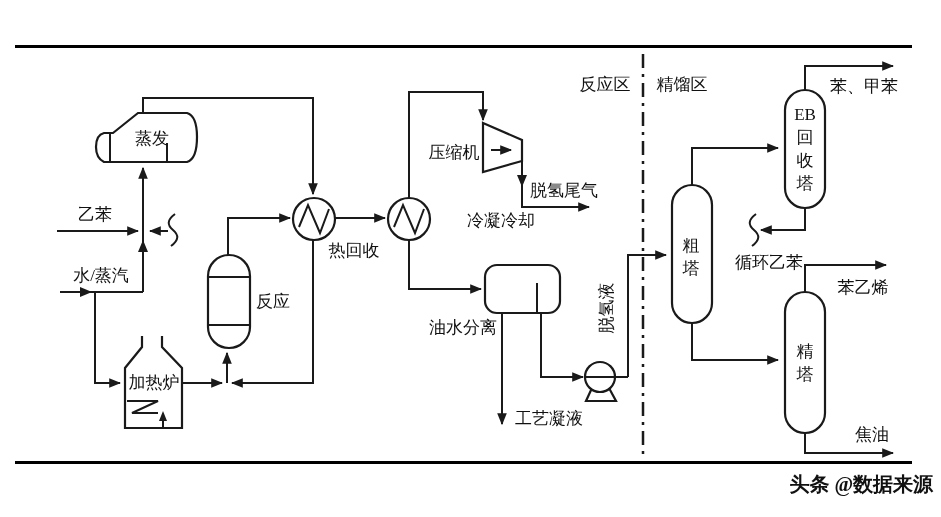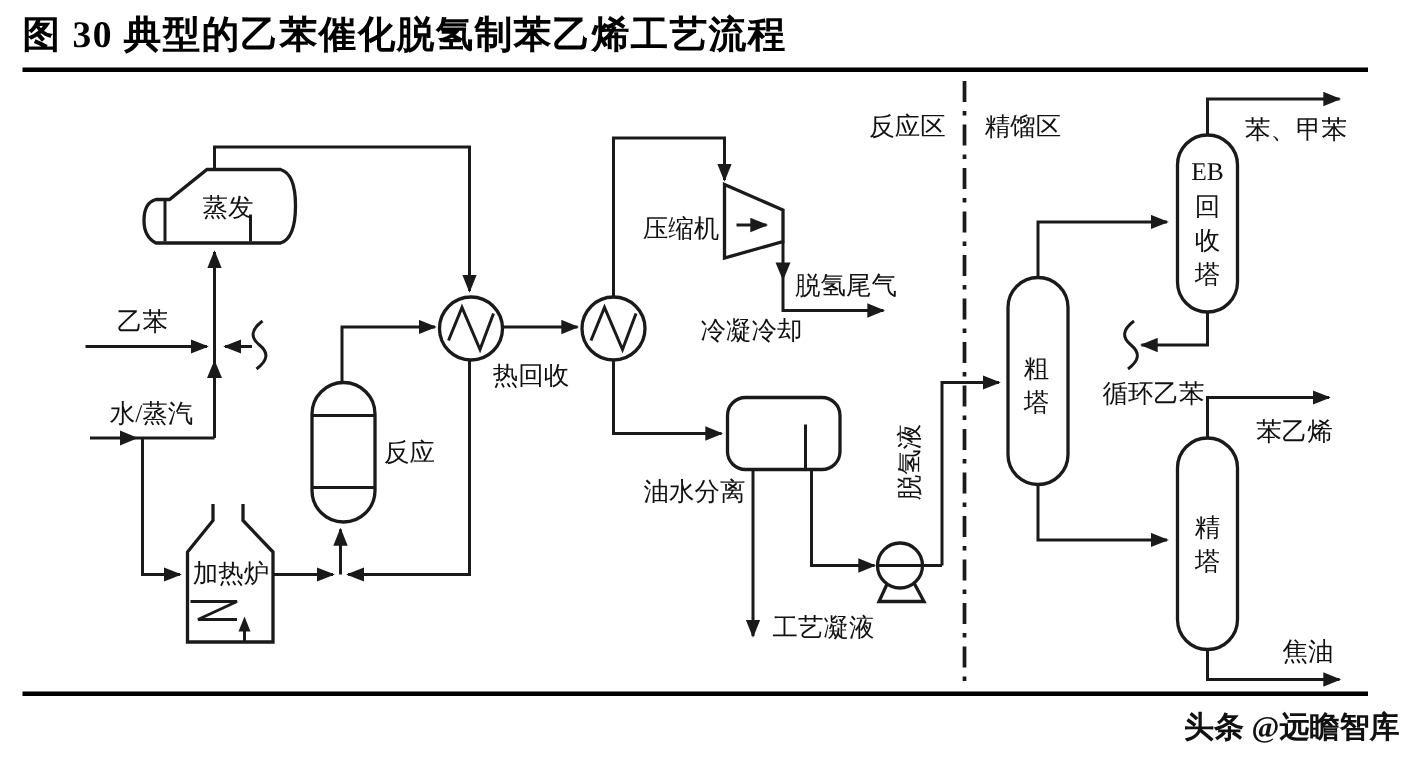--- a/index.html
+++ b/index.html
@@ -18,21 +18,20 @@
   .vessel{stroke:#1a1a1a;stroke-width:2.2;fill:#ffffff;}
   .inner{stroke:#1a1a1a;stroke-width:2;fill:none;}
   .flowarrow{fill:#1a1a1a;stroke:none;}
   .divider{stroke:#1a1a1a;stroke-width:2.5;fill:none;stroke-dasharray:14 6 3 6;}
 </style>
 </head>
 <body>
 
 <div id="stage">
 
-  <div class="title">图 30 典型的乙苯催化脱氢制苯乙烯工艺流程</div>
   <div class="rule top"></div>
 
   <svg width="941" height="517" viewBox="0 0 941 517">
     <defs>
       <marker id="arr" viewBox="0 0 10 8" markerWidth="12" markerHeight="10" refX="9" refY="4" orient="auto" markerUnits="userSpaceOnUse">
         <path d="M0,0 L10,4 L0,8 Z" fill="#1a1a1a"></path>
       </marker>
     </defs>
 
     <path class="divider" d="M643,54 V455"></path>
@@ -136,14 +135,14 @@
     <text x="805" y="357" text-anchor="middle"><tspan x="805" dy="0">精</tspan><tspan x="805" dy="1.35em">塔</tspan></text>
 
     <path class="pipe" d="M805,292 V265 H886" marker-end="url(#arr)"></path>
     <text x="863" y="293" text-anchor="middle">苯乙烯</text>
 
     <path class="pipe" d="M805,433 V453 H893" marker-end="url(#arr)"></path>
     <text x="872" y="440" text-anchor="middle">焦油</text>
   </svg>
 
   <div class="rule bottom"></div>
-  <div class="watermark">头条 @远瞻智库</div>
+  <div class="watermark">头条 @数据来源</div>
 </div>
 
 </body></html>

